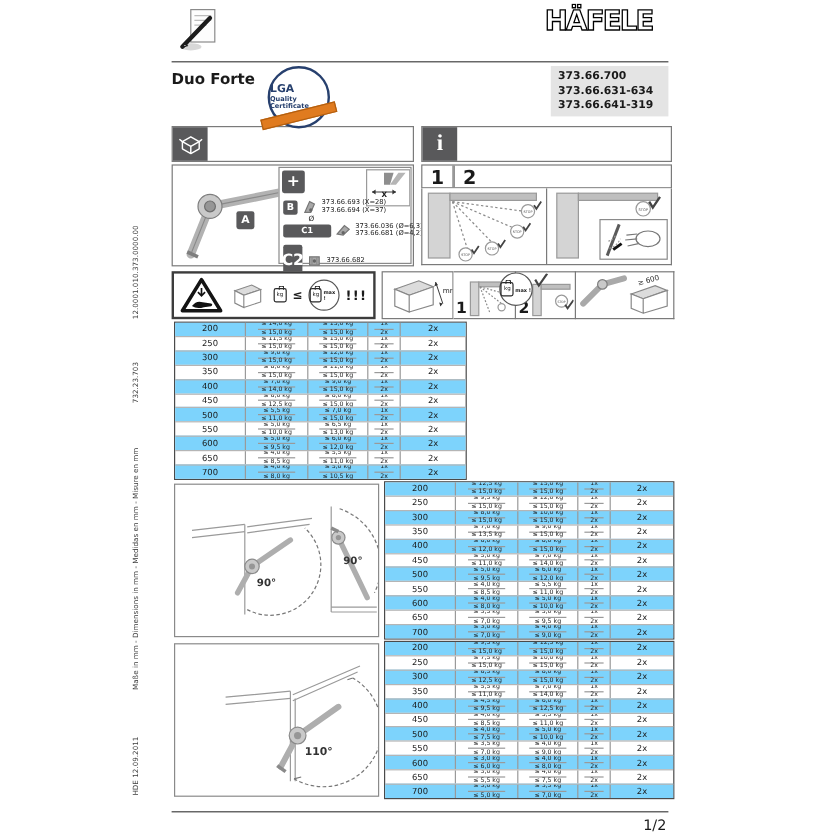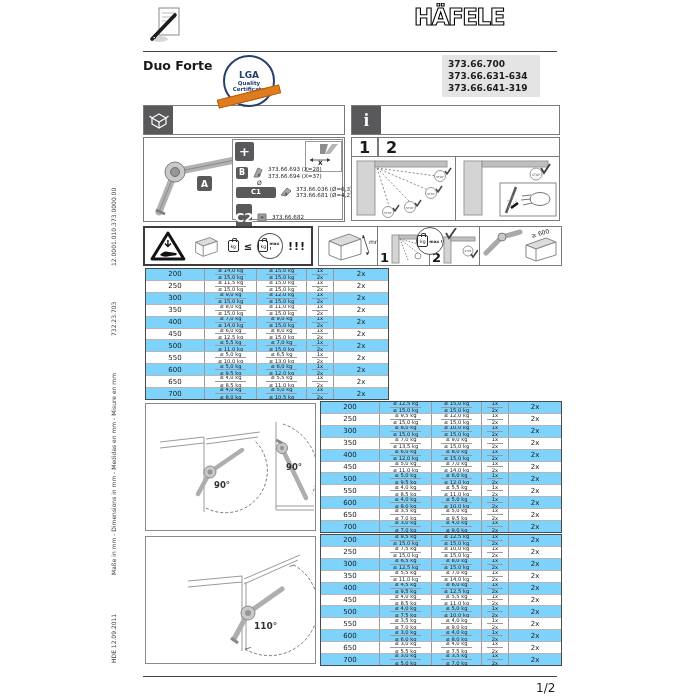--- a/index.html
+++ b/index.html
@@ -10,21 +10,21 @@
   
   .dsq{background:#59595b;color:#fff;display:flex;align-items:center;justify-content:center;}
   .badge{background:#59595b;color:#fff;display:flex;align-items:center;justify-content:center;
          font-weight:bold;border-radius:2px;flex:none;}
   
   .bx{border:1px solid #7a7a7a;box-sizing:border-box;background:#fff;}
   
   .pnums{background:#e4e4e4;padding:3px 6px;font-size:9px;font-weight:bold;line-height:12px;}
   
   .lga{width:52px;height:52px;border-radius:50%;border:2px solid #27406e;background:#fff;
-       display:flex;flex-direction:column;align-items:center;justify-content:center;z-index:3;box-sizing:border-box;}
+       display:flex;flex-direction:column;align-items:flex-start;justify-content:center;z-index:3;box-sizing:border-box;}
   .lga .l1{font-size:9px;font-weight:bold;color:#27406e;letter-spacing:0;}
   .lga .l2{font-size:5.5px;font-weight:bold;color:#27406e;line-height:6.5px;}
   .ribbon{position:absolute;width:64px;height:9px;background:#e07b1f;transform:rotate(-14deg);z-index:4;
           border:1px solid #b35f10;box-sizing:border-box;}
   
   .fnrow{display:flex;box-sizing:border-box;border:1px solid #7a7a7a;background:#fff;}
   .fnrow .num{width:26px;display:flex;align-items:center;justify-content:center;
               font-size:16px;font-weight:bold;border-right:1px solid #7a7a7a;box-sizing:border-box;}
   .fnrow .num:last-child{border-right:none;border-left:1px solid #7a7a7a;}
   .fnrow .ttl{flex:1;display:flex;align-items:center;justify-content:center;font-size:6.4px;}
@@ -76,38 +76,38 @@
   <div class="abs" style="left:148px;top:6px;">
     <svg width="36" height="38" viewBox="0 0 36 38">
       <ellipse cx="11" cy="33" rx="9" ry="3" fill="#d8d8d8"></ellipse>
       <rect x="11" y="2" width="20" height="27" fill="#fdfdfd" stroke="#8a8a8a"></rect>
       <path d="M14 7 h14 M14 11 h14 M14 15 h10" stroke="#bdbdbd" stroke-width="1"></path>
       <path d="M4 33 L27 9" stroke="#1c1c1c" stroke-width="3.6" stroke-linecap="round"></path>
       <path d="M4 33 l4 -1 -2 -2 z" fill="#fff" stroke="#1c1c1c" stroke-width="1"></path>
     </svg>
   </div>
 
-  <div class="abs" style="left:414px;top:3px;">
+  <div class="abs" style="left:454px;top:3px;">
     <svg width="122" height="28" viewBox="0 0 122 28">
       <text x="0" y="22" font-family="DejaVu Sans, sans-serif" font-size="23" font-weight="bold" letter-spacing="-1.5" fill="#ffffff" stroke="#000000" stroke-width="1.1">HÄFELE</text>
     </svg>
   </div>
 
   <div class="hr" style="left:143px;top:51px;width:414px;"></div>
 
   <div class="abs" style="left:143px;top:58px;font-size:12.5px;font-weight:bold;">Duo Forte</div>
 
   <div class="abs lga" style="left:223px;top:55px;">
     <span class="l1">LGA</span>
     <span class="l2">Quality</span>
     <span class="l2">Certificate</span>
   </div>
   <div class="abs ribbon" style="left:217px;top:92px;"></div>
 
-  <div class="abs pnums" style="left:442px;top:55px;width:98px;box-sizing:border-box;">
+  <div class="abs pnums" style="left:459px;top:55px;width:98px;box-sizing:border-box;">
     <div>373.66.700</div>
     <div>373.66.631-634</div>
     <div>373.66.641-319</div>
   </div>
 
   <div class="abs bx" style="left:143px;top:105px;width:202px;height:30px;">
     <div class="dsq" style="width:29px;height:28px;">
       <svg width="20" height="18" viewBox="0 0 20 18">
         <g stroke="#fff" fill="none" stroke-width="1.2" stroke-linejoin="round">
           <path d="M3 7 L10 3 L17 7 L10 11 Z"></path>

